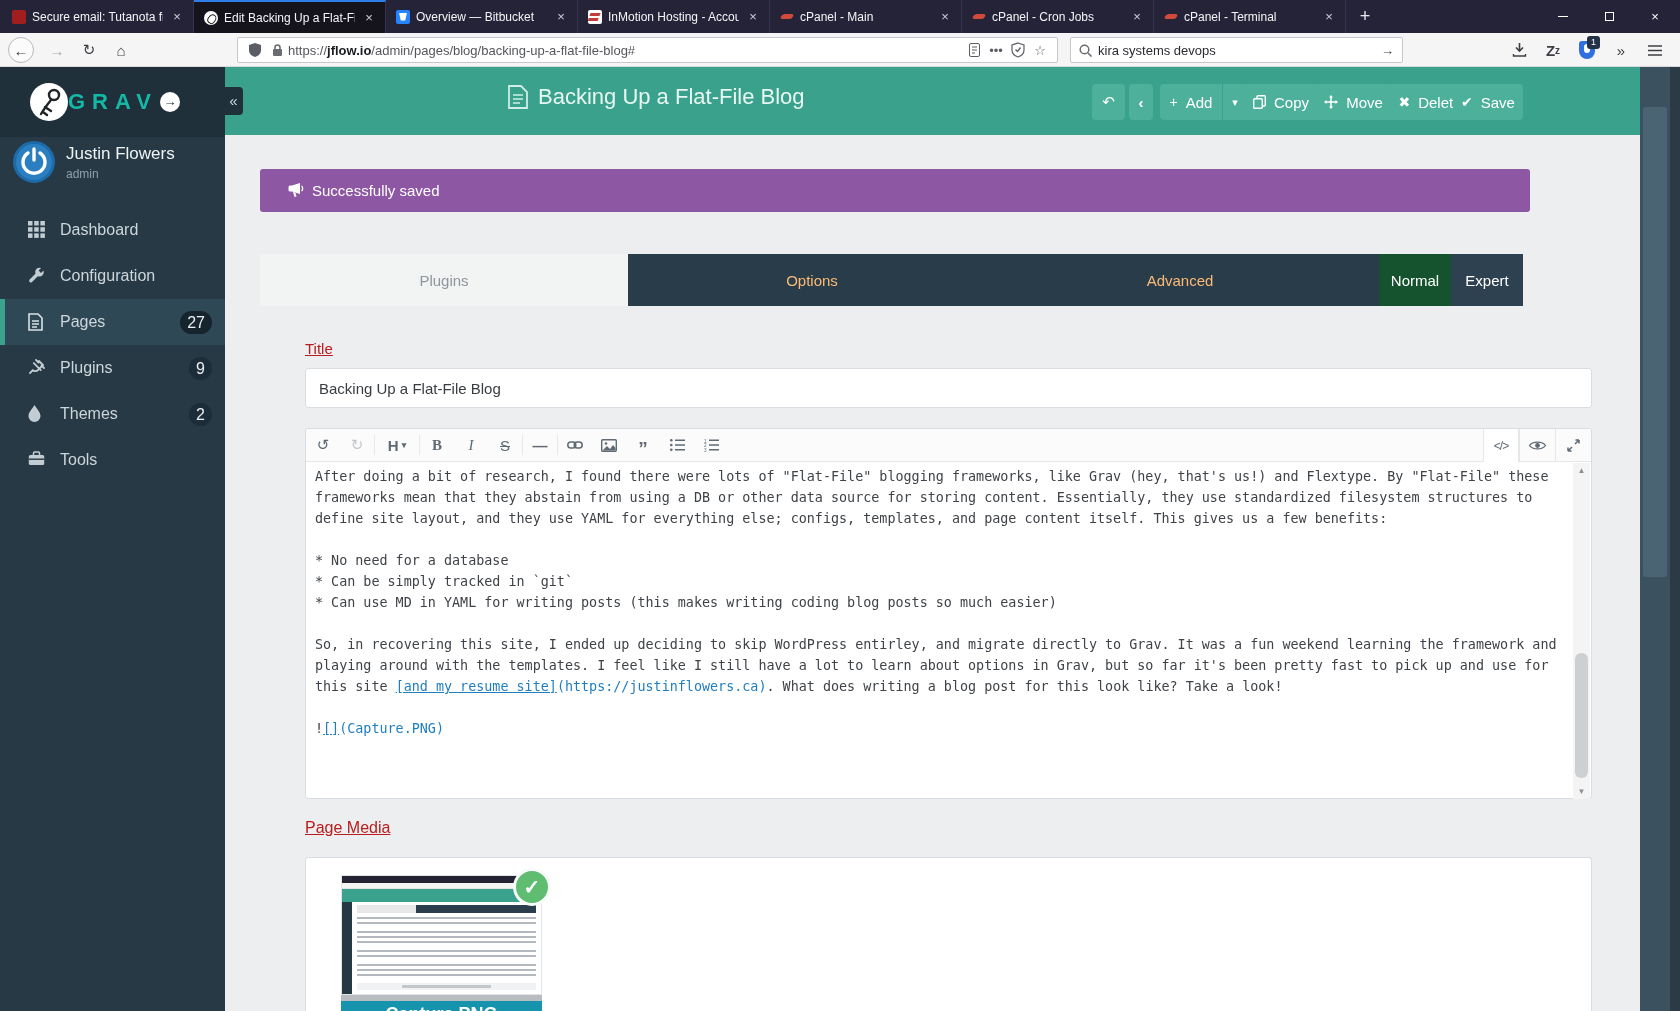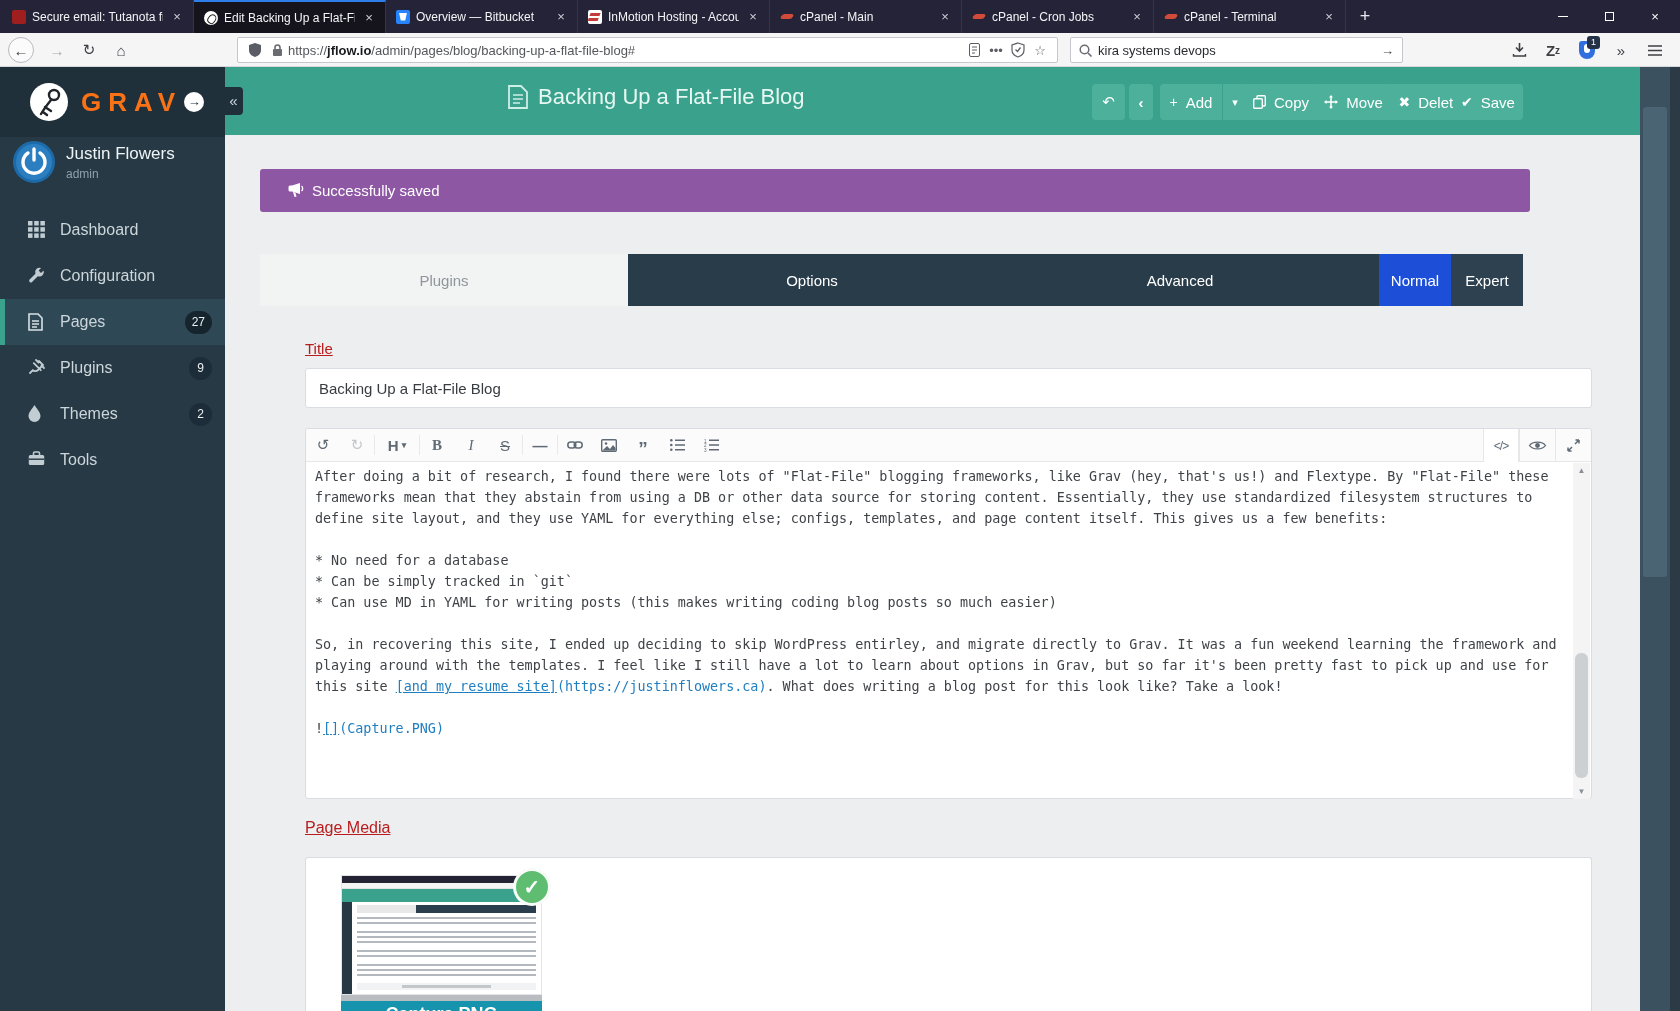--- a/index.html
+++ b/index.html
@@ -59,59 +59,59 @@
 
   .scrollstrip { position:absolute; right:0; top:0; width:40px; height:944px; background:#2b3a44; }
   .scrollstrip .inner { position:absolute; left:0; top:0; width:30px; height:944px; background:#3b5160; }
   .scrollstrip .thumb { position:absolute; left:3px; top:40px; width:24px; height:470px;
     background:#4b6473; border-radius:3px; }
 
   .sidebar { position:absolute; left:0; top:0; width:225px; height:944px; background:#273944; }
   .logo-row { position:absolute; left:0; top:0; width:225px; height:70px; background:#20303b;
     display:flex; align-items:center; padding-left:30px; }
   .grav-circle { width:38px; height:38px; background:#fff; border-radius:50%; position:relative; flex:0 0 38px; }
-  .grav-word { color:#f97316; font-size:26px; font-weight:700; letter-spacing:7px; margin-left:13px; }
+  .grav-word { color:#14b8a6; font-size:22px; font-weight:700; letter-spacing:7px; }
   .logo-arrow { width:20px; height:20px; border-radius:50%; background:#fff; color:#20303b;
     font-size:13px; line-height:20px; text-align:center; margin-left:2px; font-weight:700; }
   .collapse-btn { position:absolute; left:224px; top:20px; width:19px; height:28px; background:#20303b;
     border-radius:0 4px 4px 0; color:#cfd8dd; font-size:15px; text-align:center; line-height:28px; z-index:5; }
   .user-row { position:absolute; left:0; top:64px; width:225px; height:137px; }
   .avatar { position:absolute; left:13px; top:10px; width:42px; height:42px; border-radius:50%;
     background:#2b7fc0; border:3px solid #1d6aa8; }
   .user-name { position:absolute; left:66px; top:13px; color:#eef3f6; font-size:17px; font-weight:500; }
   .user-role { position:absolute; left:66px; top:36px; color:#8da0ab; font-size:12px; }
   .menu { position:absolute; left:0; top:140px; width:225px; }
   .mitem { position:relative; height:46px; display:flex; align-items:center; padding-left:28px;
     color:#ccd6db; font-size:16px; }
   .mitem .micon { width:18px; height:18px; margin-right:14px; flex:0 0 18px; }
   .mitem.active { background:#2f4856; border-left:5px solid #3ba38c; padding-left:23px; }
-  .badge { position:absolute; right:13px; top:12px; background:#1c2d39; color:#e9eff2; font-size:12px;
+  .badge { position:absolute; right:13px; top:12px; background:#1c2d39; color:#e9eff2; font-size:16px;
     min-width:23px; height:23px; border-radius:12px; text-align:center; line-height:23px; padding:0 7px; }
   .mitem.active .badge { background:#16242e; }
 
   .gheader { position:absolute; left:225px; top:0; width:1415px; height:68px; background:#3aa28c; }
   .gtitle { position:absolute; left:283px; top:17px; display:flex; align-items:center;
     color:#e7f7f2; font-size:22px; font-weight:500; }
   .gtitle svg { margin-right:10px; }
   .hbtn { position:absolute; top:17px; height:36px; background:#4db09b; border-radius:4px;
     color:#fff; font-size:15px; display:flex; align-items:center; justify-content:center;
     padding:0 12px; font-weight:500; }
   .hbtn .ic { margin-right:8px; font-size:14px; }
 
   .alert { position:absolute; left:260px; top:102px; width:1270px; height:43px; background:#8d57a3;
     border-radius:3px; color:#fff; font-size:15px; display:flex; align-items:center; padding-left:52px; }
   .alert svg { position:absolute; left:28px; top:13px; }
 
   .tabstrip { position:absolute; left:260px; top:187px; width:1263px; height:52px; background:#293c4a; }
   .gtab { position:absolute; top:0; height:52px; width:368px; display:flex; align-items:center;
-    justify-content:center; color:#ffffff; font-size:15px; }
+    justify-content:center; color:#fdba74; font-size:15px; }
   .gtab.active { background:#f2f3f3; color:#8f969c; }
   .modebtn { position:absolute; top:0; height:52px; width:72px; display:flex; align-items:center;
     justify-content:center; color:#fff; font-size:15px; }
-  .mode-normal { background:#1d4ed8; }
+  .mode-normal { background:#14532d; }
   .mode-expert { background:#2d4150; }
 
   .flabel { position:absolute; color:#b91c1c; font-size:15px;text-decoration:underline; }
   .tinput { position:absolute; left:305px; top:301px; width:1287px; height:40px; background:#fff;
     border:1px solid #d9dce0; border-radius:3px; font-size:15px; color:#383d42; padding:0 13px;
     font-family:"Liberation Sans",sans-serif; outline:none; }
 
   .editor { position:absolute; left:305px; top:361px; width:1287px; height:371px; background:#fff;
     border:1px solid #d9dce0; border-radius:3px; }
   .etoolbar { position:absolute; left:0; top:0; width:100%; height:33px; background:#fbfbfb;

